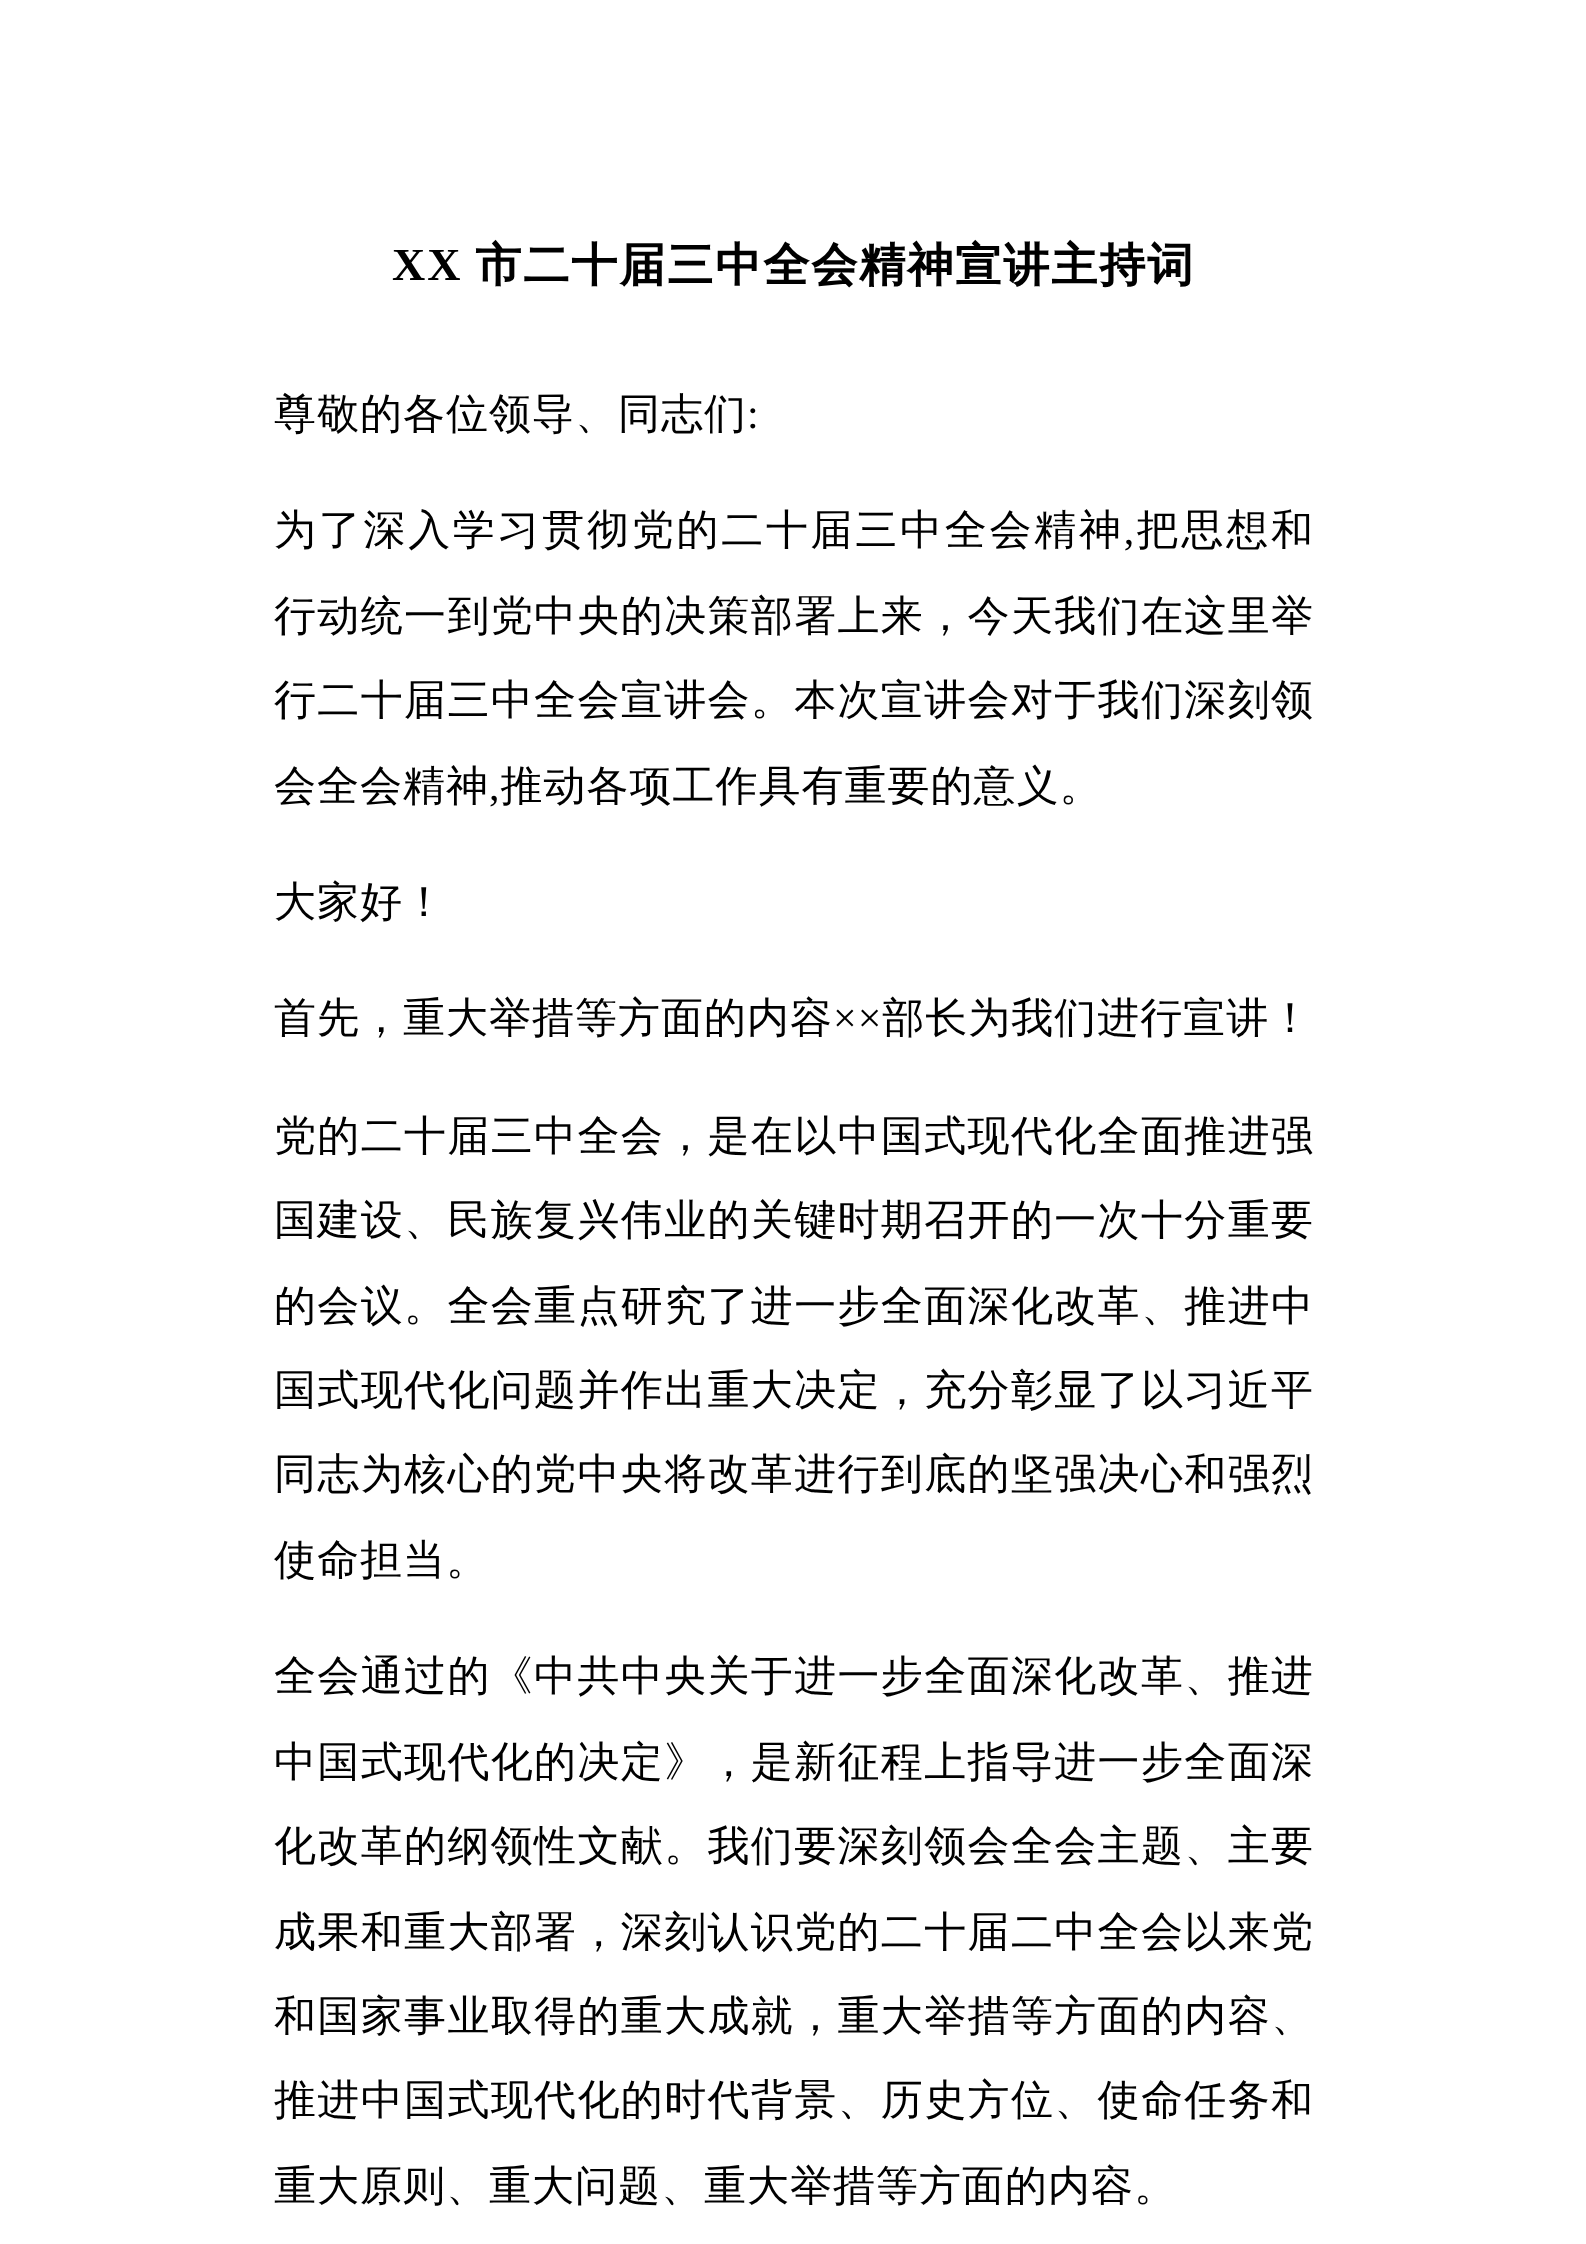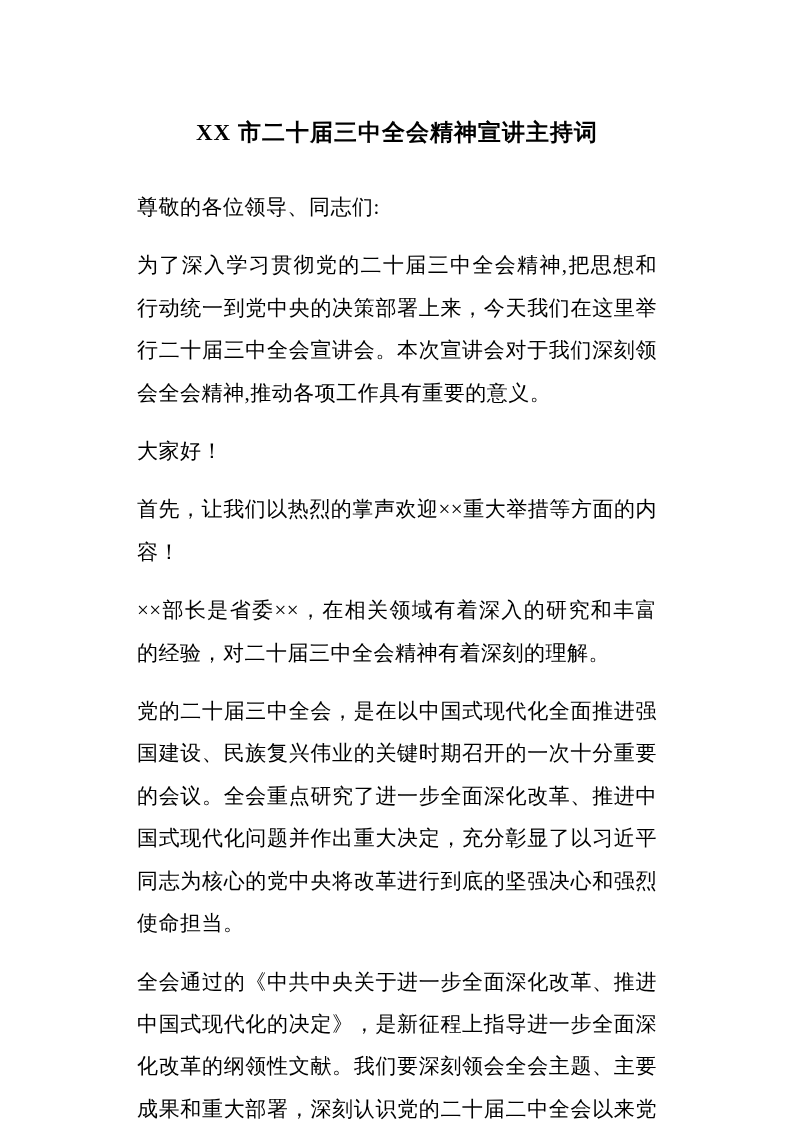--- a/index.html
+++ b/index.html
@@ -45,18 +45,17 @@
 </style>
 </head>
 <body>
 
 <div class="page">
   <h1 class="doc-title">XX 市二十届三中全会精神宣讲主持词</h1>
   <div class="doc-body" id="doc-body">
       <p>尊敬的各位领导、同志们:</p>
       <p>为了深入学习贯彻党的二十届三中全会精神,把思想和行动统一到党中央的决策部署上来，今天我们在这里举行二十届三中全会宣讲会。本次宣讲会对于我们深刻领会全会精神,推动各项工作具有重要的意义。</p>
       <p>大家好！</p>
-      <p>首先，让我们以热烈的掌声欢迎××重大举措等方面的内容！</p>
-      <p>××部长是省委××，在相关领域有着深入的研究和丰富的经验，对二十届三中全会精神有着深刻的理解。</p>
+      <p>首先，重大举措等方面的内容××部长为我们进行宣讲！</p>
       <p>党的二十届三中全会，是在以中国式现代化全面推进强国建设、民族复兴伟业的关键时期召开的一次十分重要的会议。全会重点研究了进一步全面深化改革、推进中国式现代化问题并作出重大决定，充分彰显了以习近平同志为核心的党中央将改革进行到底的坚强决心和强烈使命担当。</p>
       <p>全会通过的《中共中央关于进一步全面深化改革、推进中国式现代化的决定》，是新征程上指导进一步全面深化改革的纲领性文献。我们要深刻领会全会主题、主要成果和重大部署，深刻认识党的二十届二中全会以来党和国家事业取得的重大成就，重大举措等方面的内容、推进中国式现代化的时代背景、历史方位、使命任务和重大原则、重大问题、重大举措等方面的内容。</p>
     </div>
 </div>
 
 </body></html>

